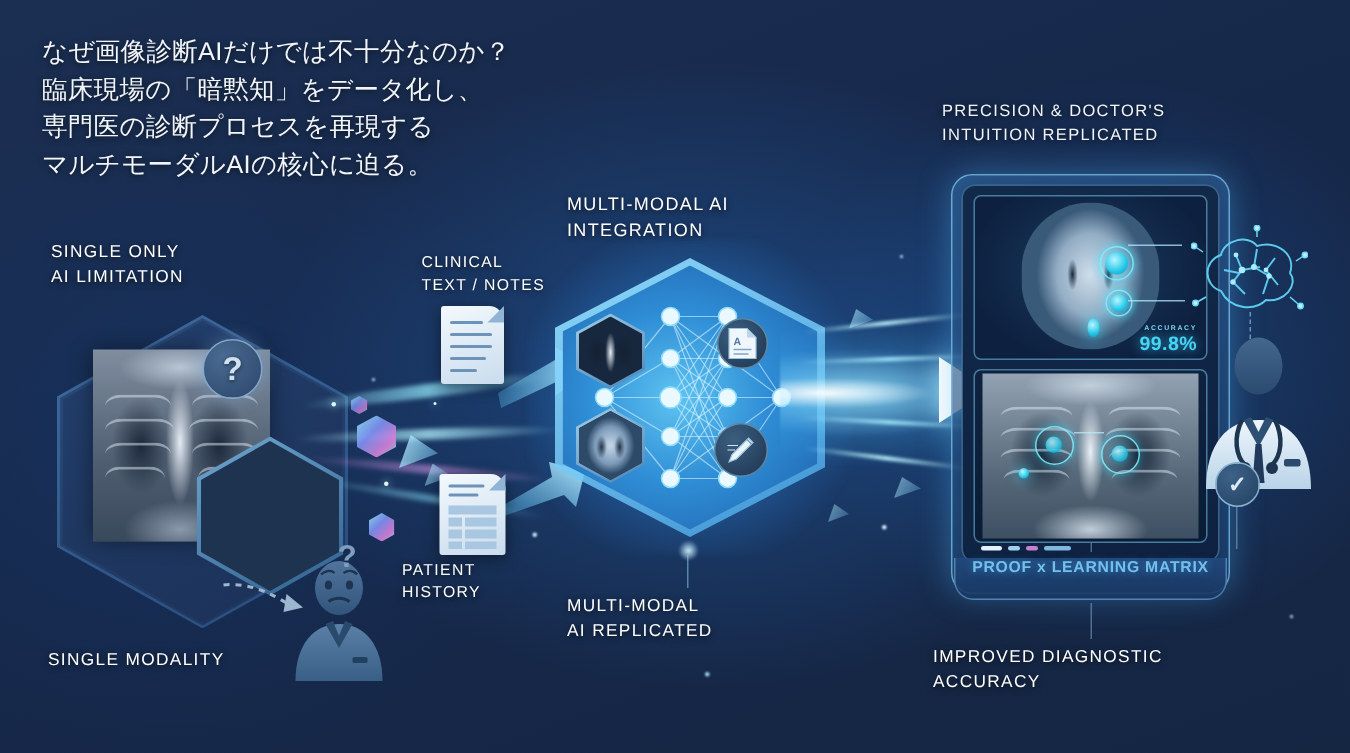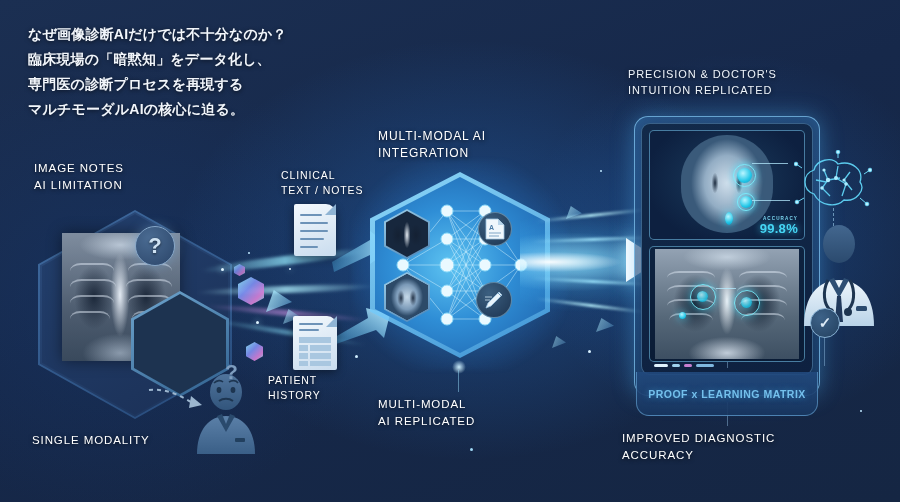--- a/index.html
+++ b/index.html
@@ -16,21 +16,21 @@
     background:
       radial-gradient(ellipse 420px 300px at 470px 250px, rgba(40,120,210,0.42), rgba(26,45,78,0) 70%),
       radial-gradient(ellipse 300px 260px at 740px 240px, rgba(30,95,175,0.40), rgba(26,45,78,0) 72%),
       radial-gradient(ellipse 340px 300px at 120px 290px, rgba(24,60,115,0.40), rgba(22,40,70,0) 75%),
       linear-gradient(160deg,#1b2f52 0%,#16284a 45%,#152643 100%);
   }
   
   .headline {
     position:absolute; left:28px; top:22px; width:430px;
     color:#f2f6fb;
-    font-size:14px; font-weight:bold; line-height:25px;
+    font-size:17px; font-weight:normal; line-height:25px;
     letter-spacing:.2px;
     text-shadow:0 1px 4px rgba(0,0,0,.65);
     white-space:pre-line;
     z-index:40;
   }
   
   .cap {
     position:absolute; z-index:38;
     color:#ffffff; text-align:left;
     font-weight:normal; letter-spacing:.9px;
@@ -268,25 +268,25 @@
       radial-gradient(ellipse 30px 40px at 104px 54px, rgba(14,26,44,.88), rgba(0,0,0,0) 72%),
       radial-gradient(ellipse 13px 48px at 72px 52px, rgba(242,248,253,.95), rgba(0,0,0,0) 70%),
       radial-gradient(ellipse 58px 18px at 72px 8px, rgba(215,228,240,.7), rgba(0,0,0,0) 76%),
       radial-gradient(ellipse 52px 22px at 72px 104px, rgba(225,235,246,.8), rgba(0,0,0,0) 74%),
       linear-gradient(180deg,#93a2b3,#566879 62%,#3d4f62);
     filter:blur(.3px);
   }
   .dot-row{ position:absolute; z-index:34; height:3px; border-radius:2px; }
   
   #proof-bar{
-    position:absolute; left:636px; top:372px; width:182px; height:44px; z-index:31;
+    position:absolute; left:636px; top:372px; width:182px; height:28px; z-index:31;
     border-radius:0 0 13px 13px;
     background:linear-gradient(180deg,rgba(34,74,126,.9),rgba(24,54,96,.92));
     border:1px solid rgba(120,190,238,.5); border-top:0;
-    display:flex; align-items:center; justify-content:center;
+    display:flex; align-items:flex-start; justify-content:center;
   }
   #proof-text{ color:#74c0ec; font-size:10.5px; font-weight:bold; letter-spacing:.5px; text-shadow:0 0 6px rgba(70,170,230,.6);}
   
   #brain-circuit{ position:absolute; left:794px; top:150px; width:78px; height:62px; z-index:32; }
   #doctor{ position:absolute; left:800px; top:222px; width:78px; height:104px; z-index:30; }
   #check-badge{
     position:absolute; left:810px; top:308px; width:30px; height:30px; z-index:33;
     border-radius:50%;
     background:radial-gradient(circle at 35% 30%,#3d6288,#23405f);
     border:1.4px solid #87b0d2;
@@ -334,21 +334,21 @@
     <div class="ribline" style="left:64px;top:46px;width:46px;height:16px;"></div>
     <div class="ribline" style="left:66px;top:62px;width:44px;height:16px;"></div>
     <div class="ribline" style="left:70px;top:78px;width:40px;height:16px;"></div>
   </div>
 
   <div id="badge-question">?</div>
 
   <div class="hexframe" id="hex-brain"></div>
   <div class="hexframe" id="hex-brain-in"></div>
 
-  <div class="cap" id="cap-image-only">IMAGE NOTES
+  <div class="cap" id="cap-image-only">SINGLE ONLY
 AI LIMITATION</div>
 
   <div class="stream" style="left:200px;top:256px;width:170px;height:9px;background:linear-gradient(90deg,rgba(90,215,245,0),rgba(150,235,255,.7),rgba(90,200,245,0));transform:rotate(-7deg);"></div>
   <div class="stream" style="left:196px;top:286px;width:180px;height:7px;background:linear-gradient(90deg,rgba(70,200,240,0),rgba(175,240,255,.75),rgba(70,190,240,0));transform:rotate(-2deg);"></div>
   <div class="stream" style="left:204px;top:310px;width:166px;height:6px;background:linear-gradient(90deg,rgba(200,120,220,0),rgba(215,150,235,.55),rgba(110,190,245,0));transform:rotate(5deg);"></div>
   <div class="stream" style="left:208px;top:330px;width:160px;height:5px;background:linear-gradient(90deg,rgba(90,215,245,0),rgba(140,230,255,.5),rgba(90,200,245,0));transform:rotate(9deg);"></div>
 
   <div class="cube" style="left:238px;top:277px;width:26px;height:28px;"></div>
   <div class="cube" style="left:246px;top:342px;width:17px;height:19px;"></div>
   <div class="cube" style="left:234px;top:264px;width:11px;height:12px;opacity:.8;"></div>

